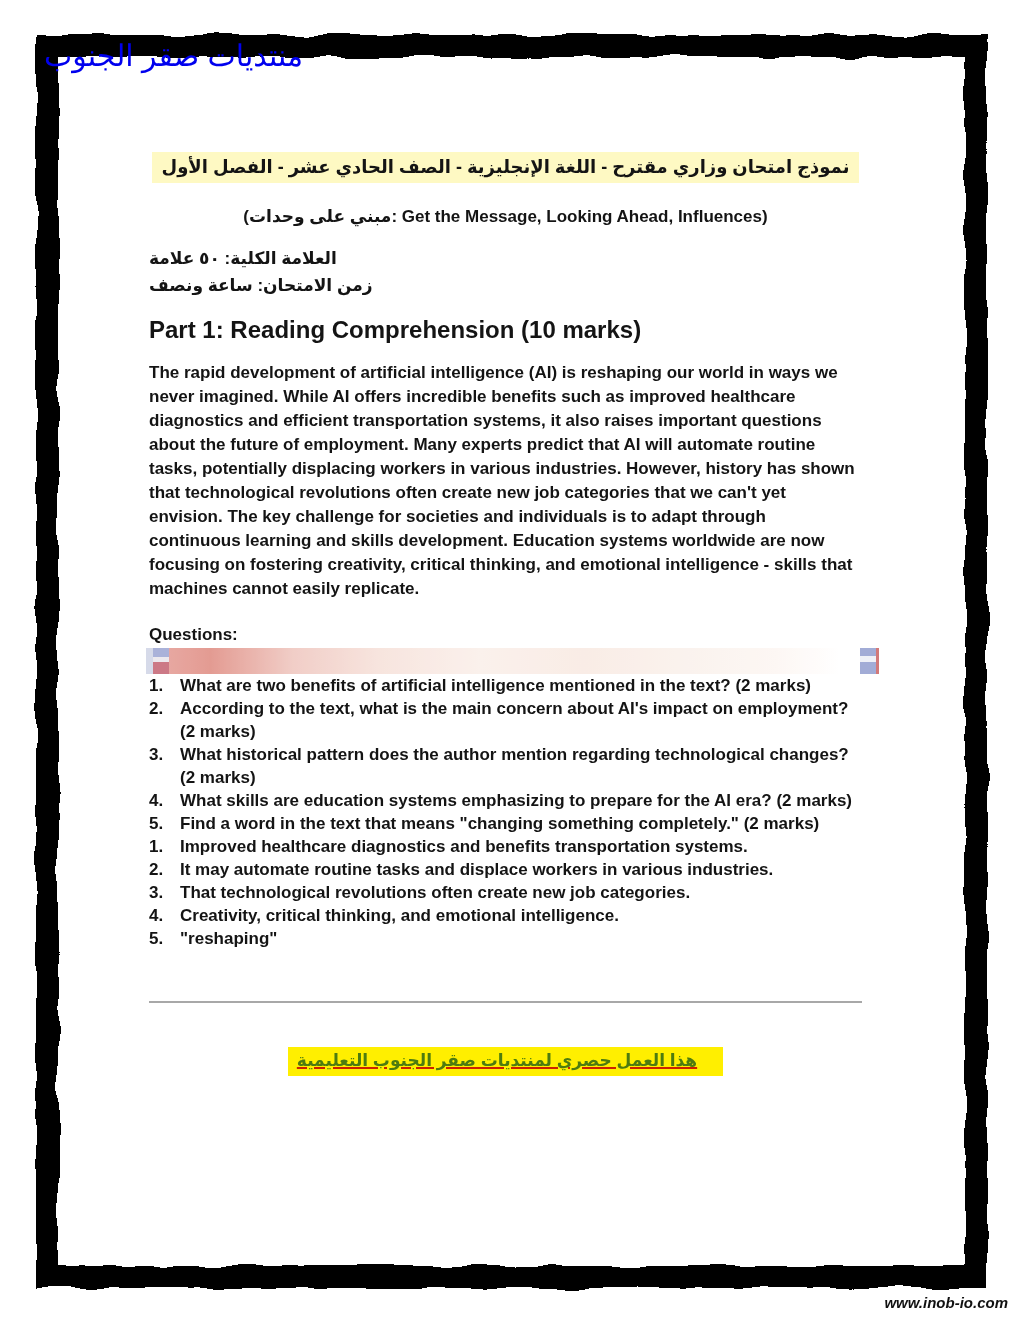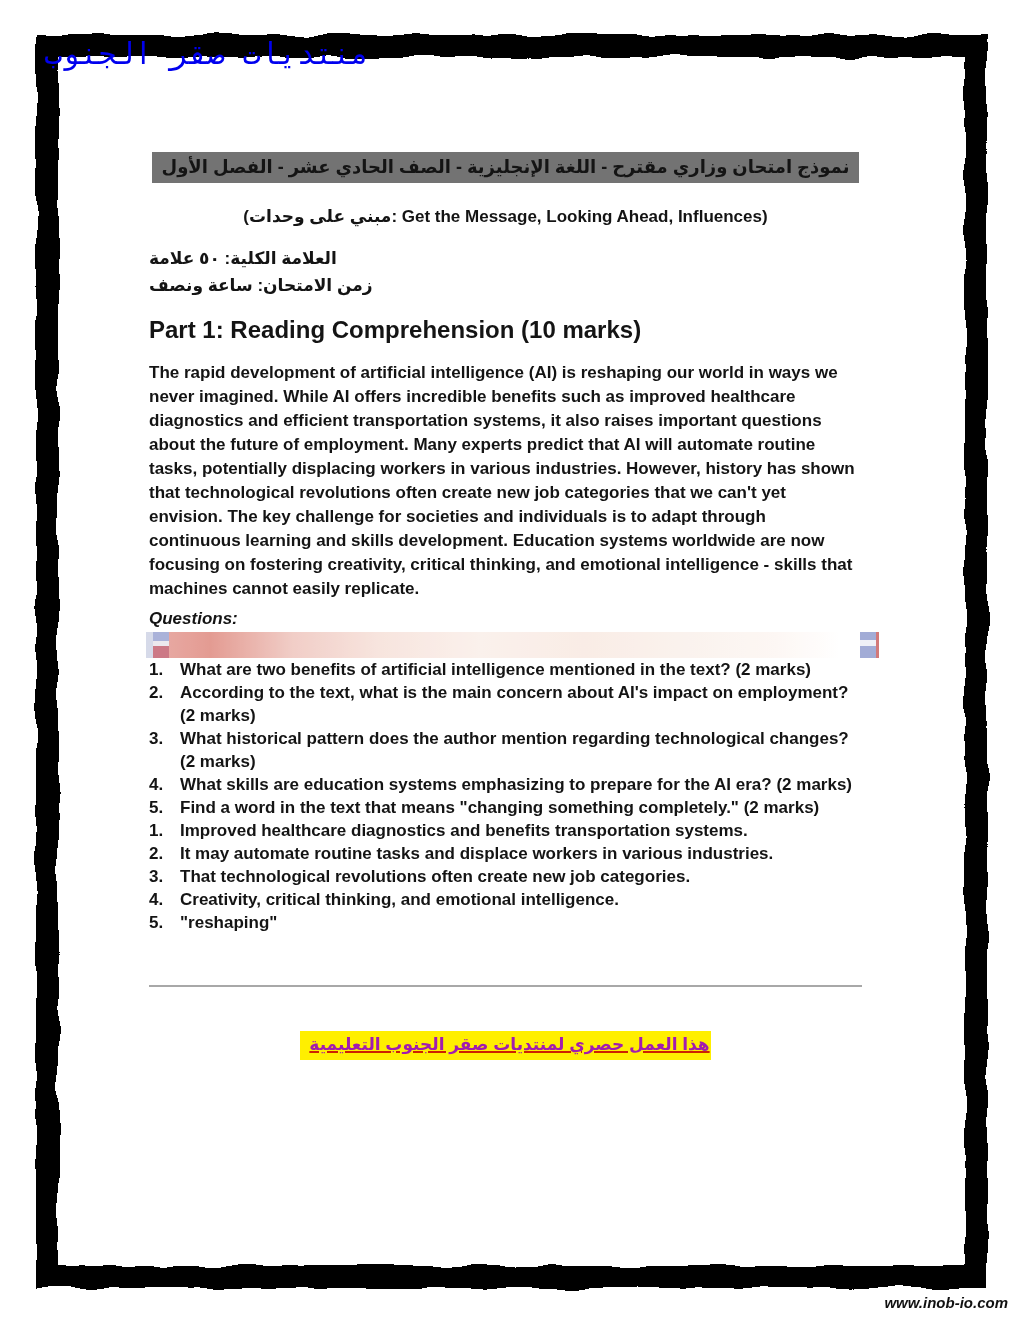--- a/index.html
+++ b/index.html
@@ -9,61 +9,61 @@
     background:#ffffff;
     overflow:hidden;
     font-family:"Liberation Sans","DejaVu Sans",sans-serif;
     color:#141414;
   }
   
   .frame-svg{position:absolute;left:0;top:0;z-index:1;}
   
   .site-header{
     position:absolute;left:44px;top:38px;z-index:3;
-    font-family:Liberation Mono, monospace;
+    font-family:Liberation Sans, sans-serif;
     font-size:30px;line-height:36px;font-weight:400;
     color:#0000ee;white-space:nowrap;
   }
   .content{
     position:absolute;left:149px;top:148px;width:713px;z-index:2;
     font-size:17px;font-weight:700;line-height:23px;
   }
   .exam-title-wrap{text-align:center;margin-top:4px;}
-  .hl{background:#737373;}
+  .hl{background:#fef9c3;}
   .exam-title{
     display:inline-block;padding:4px 10px 5px 10px;
     font-size:18px;line-height:22px;
   }
   .units-line{margin-top:22px;text-align:center;}
   .meta-lines{margin-top:17px;line-height:27px;text-align:left;}
   .part-heading{margin-top:19px;font-size:24px;}
   .instruction{margin-top:21px;}
   .passage{margin-top:20px;line-height:24px;}
-  .q-heading{margin-top:6px;font-style:italic;}
+  .q-heading{margin-top:22px;}
   .faded-strip{
     margin-top:2px;margin-left:-3px;width:733px;height:26px;
     display:flex;opacity:0.8;filter:blur(0.6px);
   }
   .fs-1{width:7px;background:#ccd2e4;}
   .fs-2{width:16px;background:linear-gradient(180deg,#96a0d0 0%,#96a0d0 35%,#e8e4ea 35%,#e8e4ea 55%,#c05868 55%,#c05868 100%);}
   .fs-3{flex:1;background:linear-gradient(90deg,#e2928a 0%,#dd8378 6%,#eec2ba 18%,#f6ded6 30%,#faeee8 45%,#f8e8e0 60%,#faf0ea 75%,#fdf6f2 88%,#ffffff 97%);}
   .fs-4{width:16px;background:linear-gradient(180deg,#8c98cc 0%,#8c98cc 30%,#eceef6 30%,#eceef6 55%,#8c98cc 55%,#8c98cc 100%);}
   .fs-5{width:3px;background:#c85858;}
   ol.plain{list-style:none;margin:0;padding:0;}
   ol.plain li{display:flex;align-items:flex-start;}
   ol.plain .num{width:31px;flex:0 0 31px;}
   ol.plain .txt{flex:1;}
   .q-list{margin-top:0;}
   .ans-label{margin-top:16px;text-align:left;}
   .ans-list{margin-top:29px;}
   .divider{margin-top:51px;border:none;border-top:2px solid #a8a8a8;width:100%;}
   .footer-wrap{text-align:center;margin-top:44px;}
   .footer-hl{
-    display:inline-block;background:#ffef00;padding:3px 1px 5px 9px;
-    color:#a21caf;font-size:17px;line-height:21px;
+    display:inline-block;background:#ffef00;padding:3px 26px 5px 9px;
+    color:#4d7c0f;font-size:17px;line-height:21px;
     text-decoration:underline;text-decoration-color:#cc2200;text-decoration-thickness:2px;
   }
   .watermark-url{
     position:absolute;right:12px;top:1294px;z-index:3;
     font-size:15px;font-weight:700;font-style:italic;color:#111;
     letter-spacing:0px;
   }
 </style>
 </head>
 <body>

